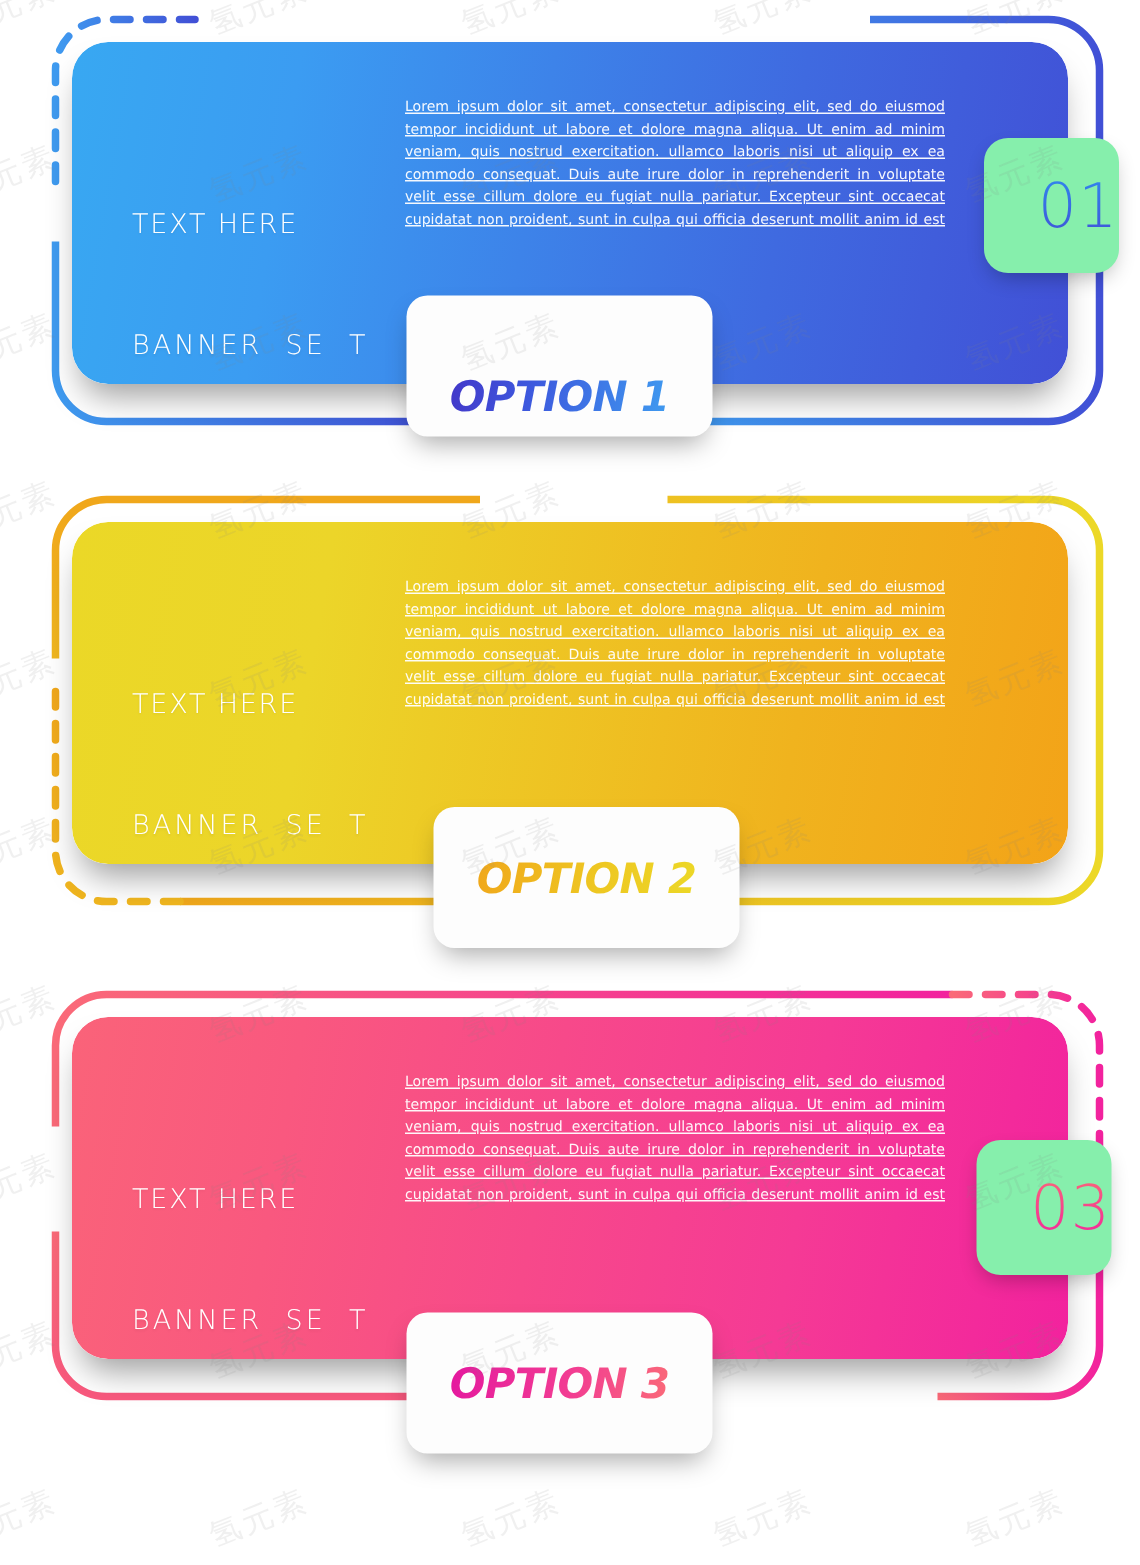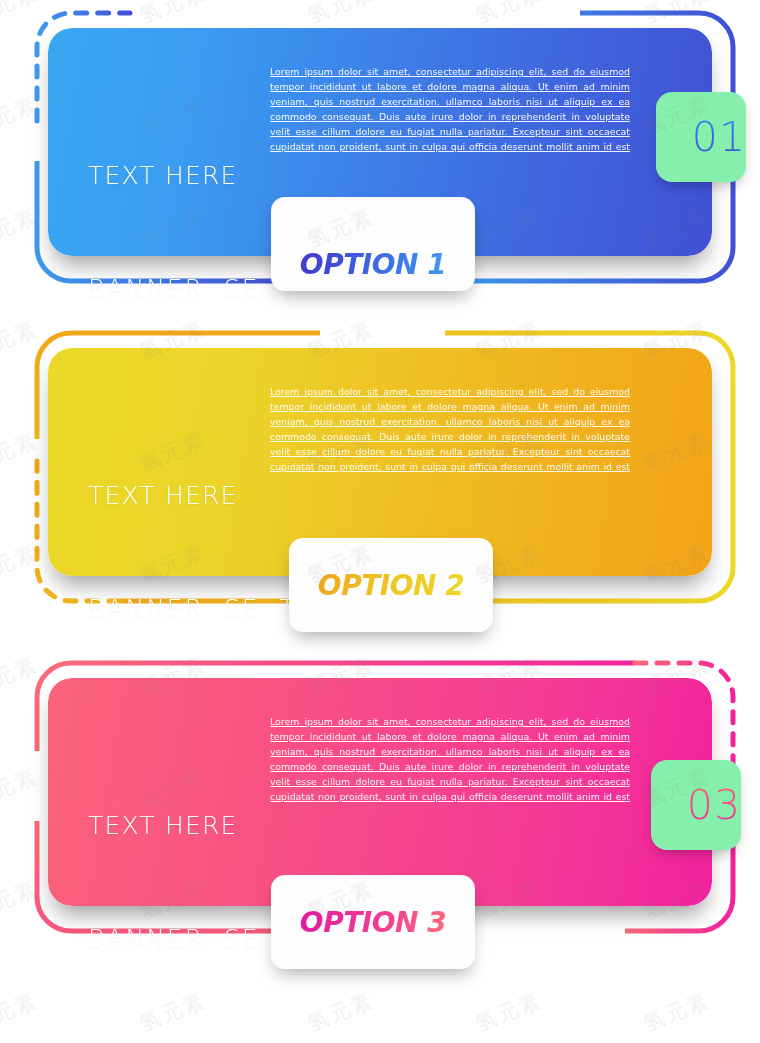--- a/index.html
+++ b/index.html
@@ -45,21 +45,21 @@
   
   .heading{
     position:absolute;
     left:88px;
     top:82px;
     color:#ffffff;
     font-family:"DejaVu Sans", sans-serif;
     font-weight:300;
     letter-spacing:1.2px;
     line-height:1.5;
-    font-size:25px;
+    font-size:18px;
     white-space:pre;
     text-shadow:0 1px 2px rgba(0,0,0,.08);
   }
   .heading .l2{letter-spacing:2.0px;}
 
   
   .para{
     position:absolute;
     left:270px;
     top:64px;

